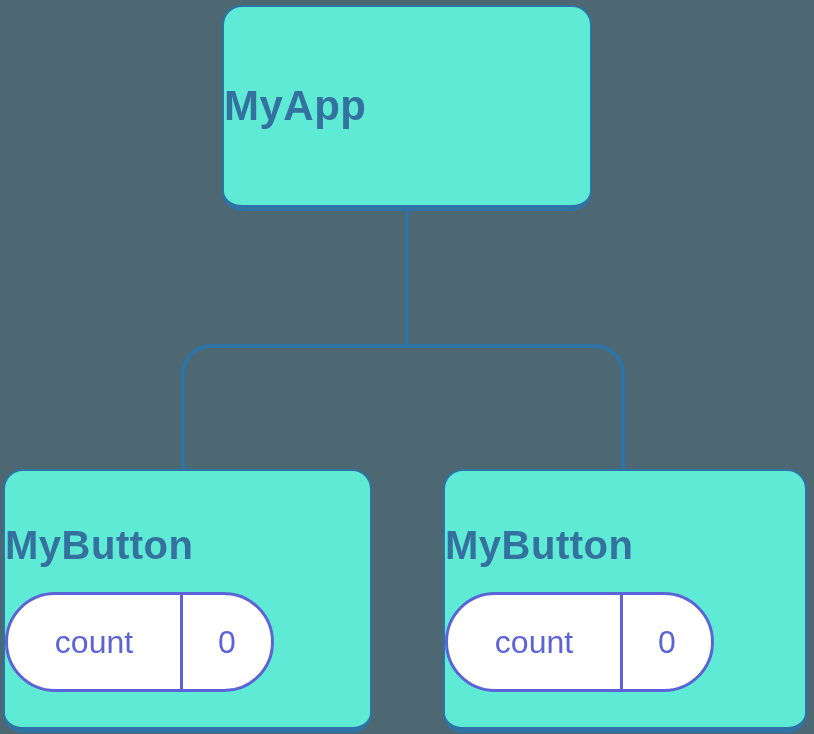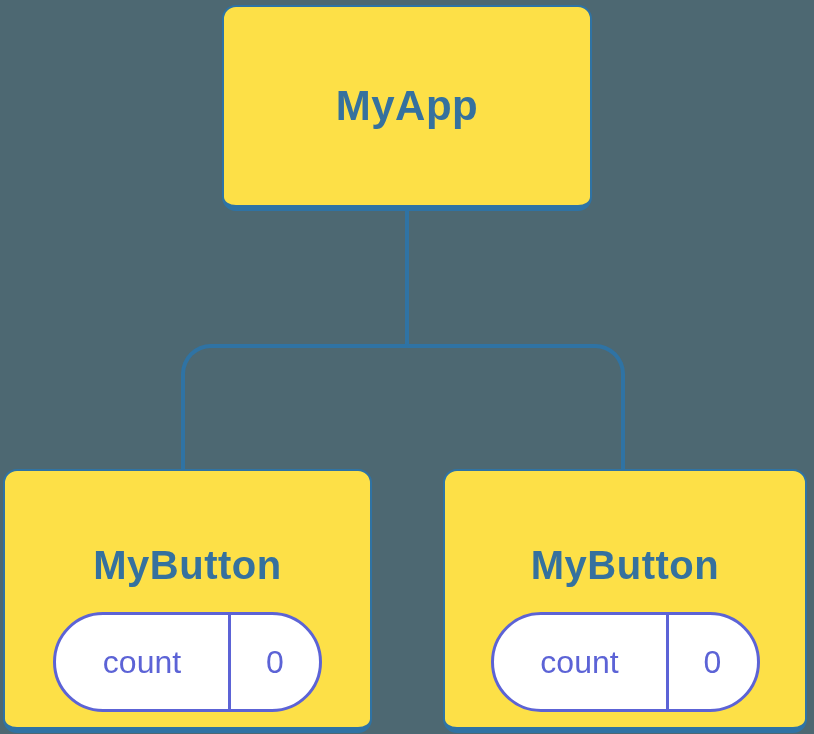--- a/index.html
+++ b/index.html
@@ -33,28 +33,28 @@
     border-left: 4px solid #2f73a4;
     border-right: 4px solid #2f73a4;
     border-bottom: none;
     border-radius: 30px 30px 0 0;
     box-sizing: border-box;
     background: transparent;
   }
   
   .node {
     position: absolute;
-    background: #fde047;
+    background: #5eead4;
     border: 2.5px solid #2f73a4;
     border-bottom-width: 6px;
-    border-radius: 14px;
+    border-radius: 20px;
     box-sizing: border-box;
     display: flex;
     flex-direction: column;
-    align-items: center;
+    align-items: flex-start;
   }
   .node-root {
     left: 222px;
     top: 5px;
     width: 370px;
     height: 206px;
     justify-content: center;
   }
   .node-child-left {
     left: 3px;
@@ -70,21 +70,21 @@
   }
   .node-label {
     color: #35719e;
     font-size: 42px;
     font-weight: 600;
     letter-spacing: 0.5px;
     line-height: 1;
   }
   .node-child-left .node-label,
   .node-child-right .node-label {
-    margin-top: 74px;
+    margin-top: 54px;
     font-size: 40px;
   }
   
   .state-pill {
     margin-top: 27px;
     width: 269px;
     height: 100px;
     border: 3px solid #5c63d6;
     border-radius: 60px;
     box-sizing: border-box;

